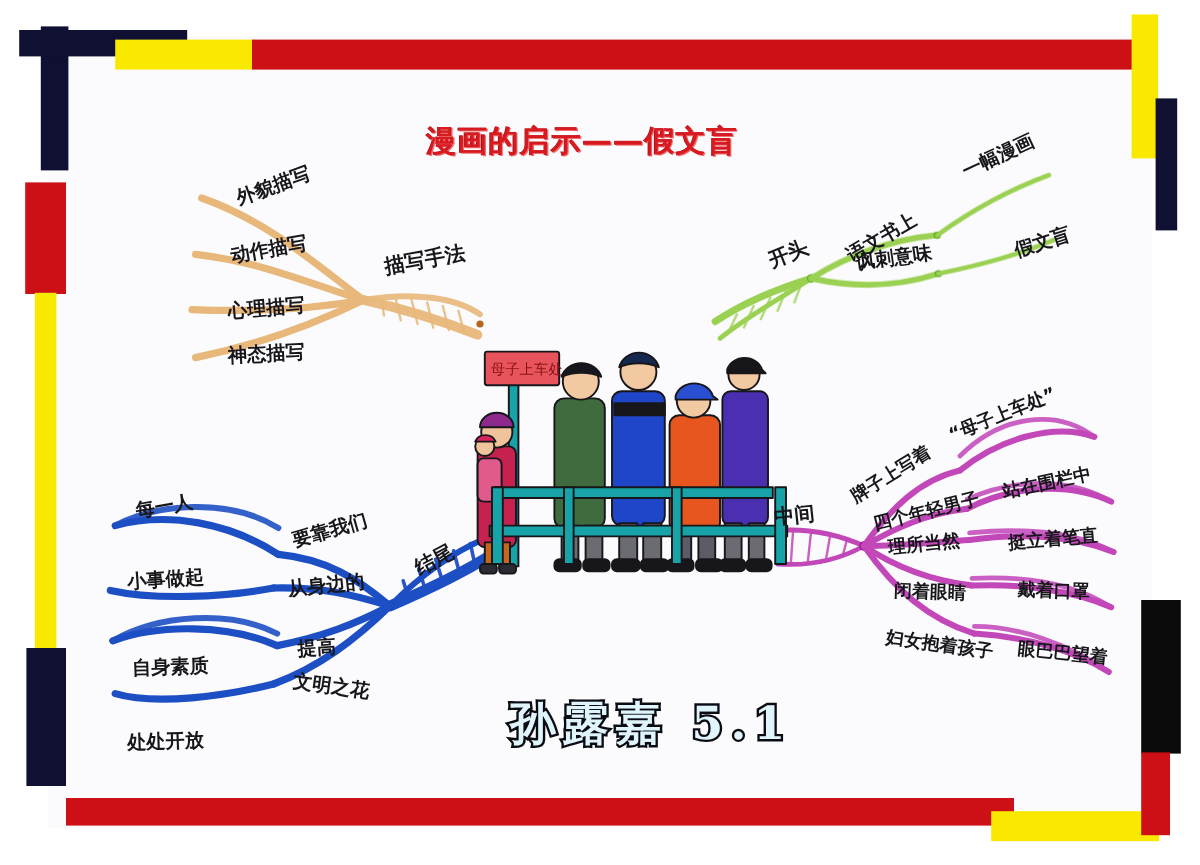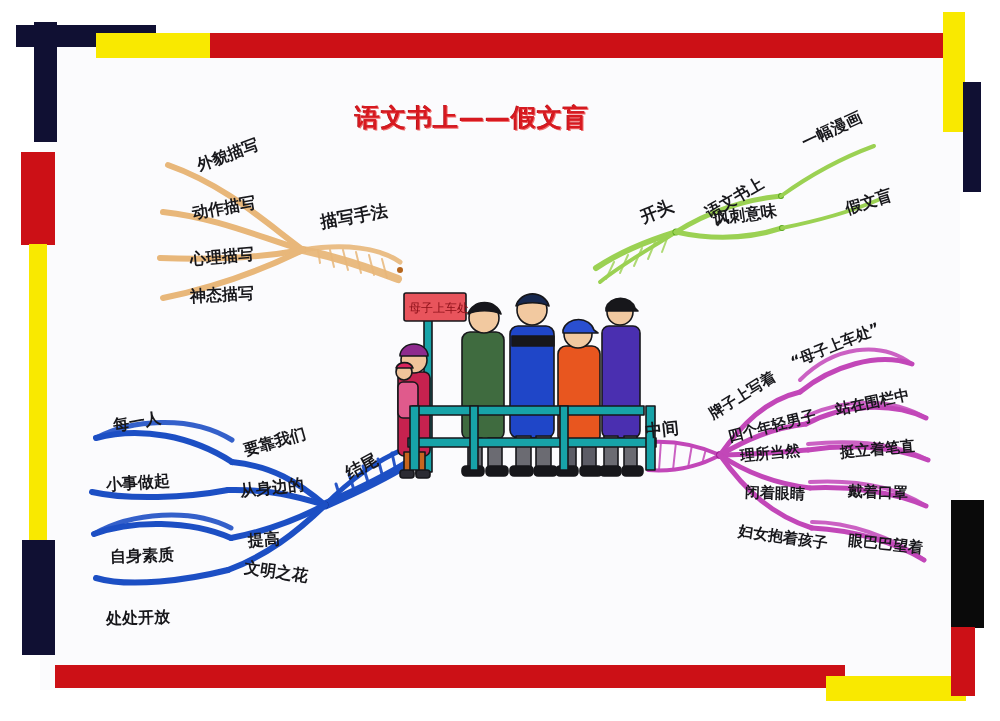--- a/index.html
+++ b/index.html
@@ -237,21 +237,21 @@
         <rect x="408" y="438" width="248" height="9" fill="#17a3a8"></rect>
         <rect x="412" y="406" width="232" height="9" fill="#17a3a8"></rect>
         <rect x="410" y="406" width="9" height="64" fill="#17a3a8"></rect>
         <rect x="470" y="406" width="8" height="64" fill="#17a3a8"></rect>
         <rect x="560" y="406" width="8" height="64" fill="#17a3a8"></rect>
         <rect x="646" y="406" width="9" height="64" fill="#17a3a8"></rect>
       </g>
     </g>
   </svg>
 
-  <div class="title">语文书上——假文盲</div>
+  <div class="title">漫画的启示——假文盲</div>
 
   <div class="node n-lg" style="left:320px;top:205px;transform:rotate(-10deg);">描写手法</div>
   <div class="node n-md" style="left:196px;top:145px;transform:rotate(-20deg);">外貌描写</div>
   <div class="node n-md" style="left:192px;top:198px;transform:rotate(-10deg);">动作描写</div>
   <div class="node n-md" style="left:190px;top:247px;transform:rotate(-5deg);">心理描写</div>
   <div class="node n-md" style="left:190px;top:285px;transform:rotate(-3deg);">神态描写</div>
 
   <div class="node n-lg" style="left:640px;top:200px;transform:rotate(-22deg);">开头</div>
   <div class="node n-md" style="left:703px;top:188px;transform:rotate(-30deg);">语文书上</div>
   <div class="node n-md" style="left:713px;top:205px;transform:rotate(-8deg);">讽刺意味</div>
@@ -273,14 +273,15 @@
   <div class="node n-lg" style="left:345px;top:455px;transform:rotate(-28deg);">结尾</div>
   <div class="node n-md" style="left:243px;top:432px;transform:rotate(-16deg);">要靠我们</div>
   <div class="node n-md" style="left:240px;top:478px;transform:rotate(-6deg);">从身边的</div>
   <div class="node n-md" style="left:248px;top:530px;transform:rotate(-4deg);">提高</div>
   <div class="node n-md" style="left:244px;top:562px;transform:rotate(8deg);">文明之花</div>
   <div class="node n-md" style="left:113px;top:412px;transform:rotate(-10deg);">每一人</div>
   <div class="node n-md" style="left:106px;top:473px;transform:rotate(-4deg);">小事做起</div>
   <div class="node n-md" style="left:110px;top:546px;transform:rotate(-2deg);">自身素质</div>
   <div class="node n-md" style="left:106px;top:608px;transform:rotate(-2deg);">处处开放</div>
 
+  <div class="signature">孙露嘉  5.1</div>
 
 </div>
 
 </body></html>

